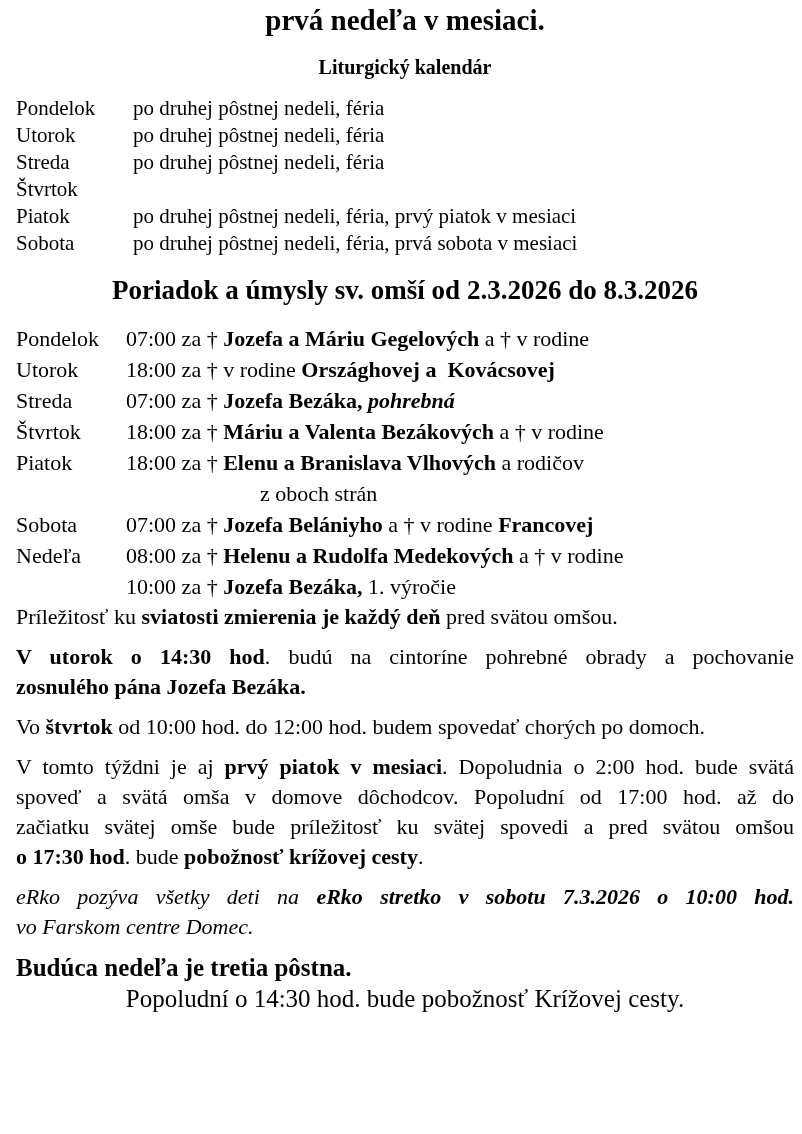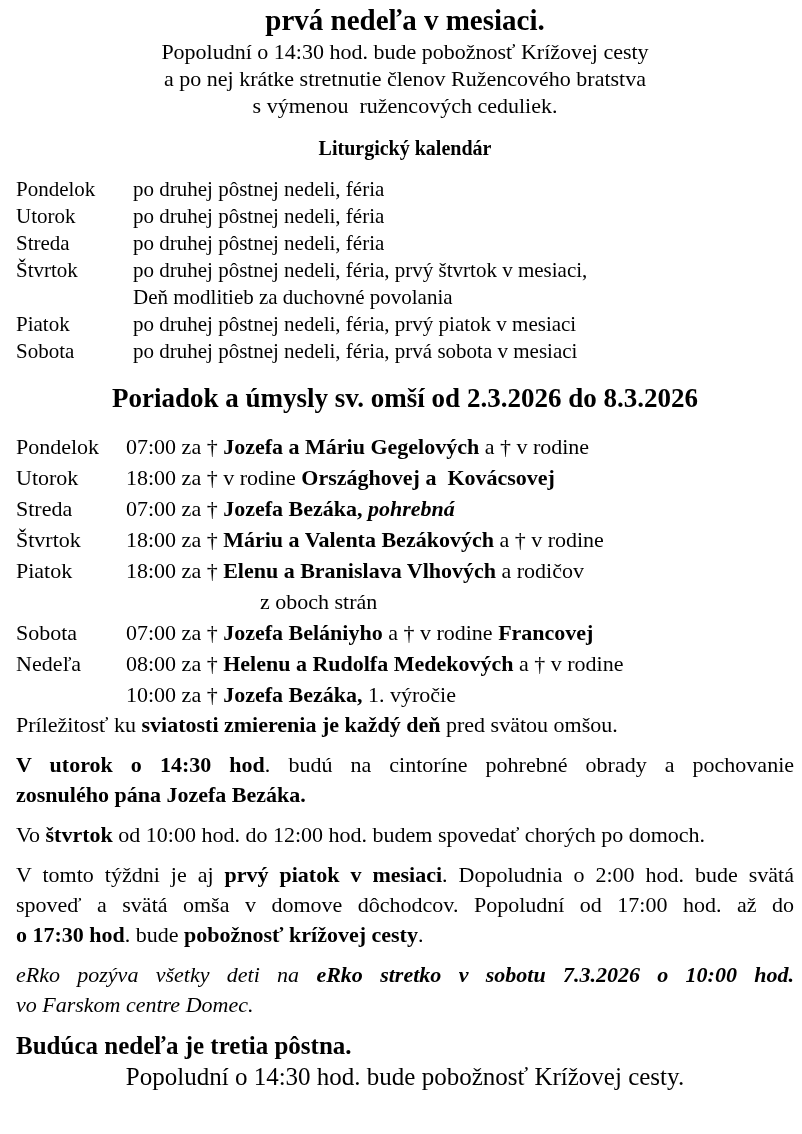--- a/index.html
+++ b/index.html
@@ -39,25 +39,20 @@
   .closing-title { font-size: 25px; font-weight: bold; text-align: left; line-height: 31px; margin-top: 6px; }
   .closing-line  { font-size: 25px; text-align: center; line-height: 32px; }
 </style>
 </head>
 <body>
 
 <div class="page">
 
   <div class="doc-title">prvá nedeľa v mesiaci.</div>
 
-  <div id="intro">
-      <div class="intro-line">Popoludní o 14:30 hod. bude pobožnosť Krížovej cesty</div>
-      <div class="intro-line">a po nej krátke stretnutie členov Ružencového bratstva</div>
-      <div class="intro-line">s výmenou &nbsp;ružencových ceduliek.</div>
-    </div>
 
   <div class="section-heading">Liturgický kalendár</div>
 
   <div id="lit-table" class="lit-table">
       <div class="lit-row">
         <div class="lit-day">Pondelok</div>
         <div class="lit-desc">
           <div class="lit-line">po druhej pôstnej nedeli, féria</div>
         </div>
       </div>
@@ -68,24 +63,20 @@
         </div>
       </div>
       <div class="lit-row">
         <div class="lit-day">Streda</div>
         <div class="lit-desc">
           <div class="lit-line">po druhej pôstnej nedeli, féria</div>
         </div>
       </div>
       <div class="lit-row">
         <div class="lit-day">Štvrtok</div>
-        <div class="lit-desc">
-          <div class="lit-line">po druhej pôstnej nedeli, féria, prvý štvrtok v mesiaci,</div>
-          <div class="lit-line">Deň modlitieb za duchovné povolania</div>
-        </div>
       </div>
       <div class="lit-row">
         <div class="lit-day">Piatok</div>
         <div class="lit-desc">
           <div class="lit-line">po druhej pôstnej nedeli, féria, prvý piatok v mesiaci</div>
         </div>
       </div>
       <div class="lit-row">
         <div class="lit-day">Sobota</div>
         <div class="lit-desc">
@@ -150,20 +141,21 @@
       <div class="para">
         <div class="pline stretch"><span class="b ">V utorok o 14:30 hod</span><span>. budú na cintoríne pohrebné obrady a pochovanie</span></div>
         <div class="pline"><span class="b ">zosnulého pána Jozefa Bezáka.</span></div>
       </div>
       <div class="para">
         <div class="pline"><span>Vo </span><span class="b ">štvrtok</span><span> od 10:00 hod. do 12:00 hod. budem spovedať chorých po domoch.</span></div>
       </div>
       <div class="para">
         <div class="pline stretch"><span>V tomto týždni je aj </span><span class="b ">prvý piatok v mesiaci</span><span>. Dopoludnia o 2:00 hod. bude svätá</span></div>
         <div class="pline stretch"><span>spoveď a svätá omša v domove dôchodcov. Popoludní od 17:00 hod. až do</span></div>
+        <div class="pline stretch"><span>začiatku svätej omše bude príležitosť ku svätej spovedi a pred svätou omšou</span></div>
         <div class="pline"><span class="b ">o 17:30 hod</span><span>. bude </span><span class="b ">pobožnosť krížovej cesty</span><span>.</span></div>
       </div>
       <div class="para italic">
         <div class="pline stretch"><span>eRko pozýva všetky deti na </span><span class="b ">eRko stretko v sobotu 7.3.2026 o 10:00 hod.</span></div>
         <div class="pline"><span>vo Farskom centre Domec.</span></div>
       </div>
     </div>
 
   <div class="closing-title">Budúca nedeľa je tretia pôstna.</div>
   <div class="closing-line">Popoludní o 14:30 hod. bude pobožnosť Krížovej cesty.</div>

